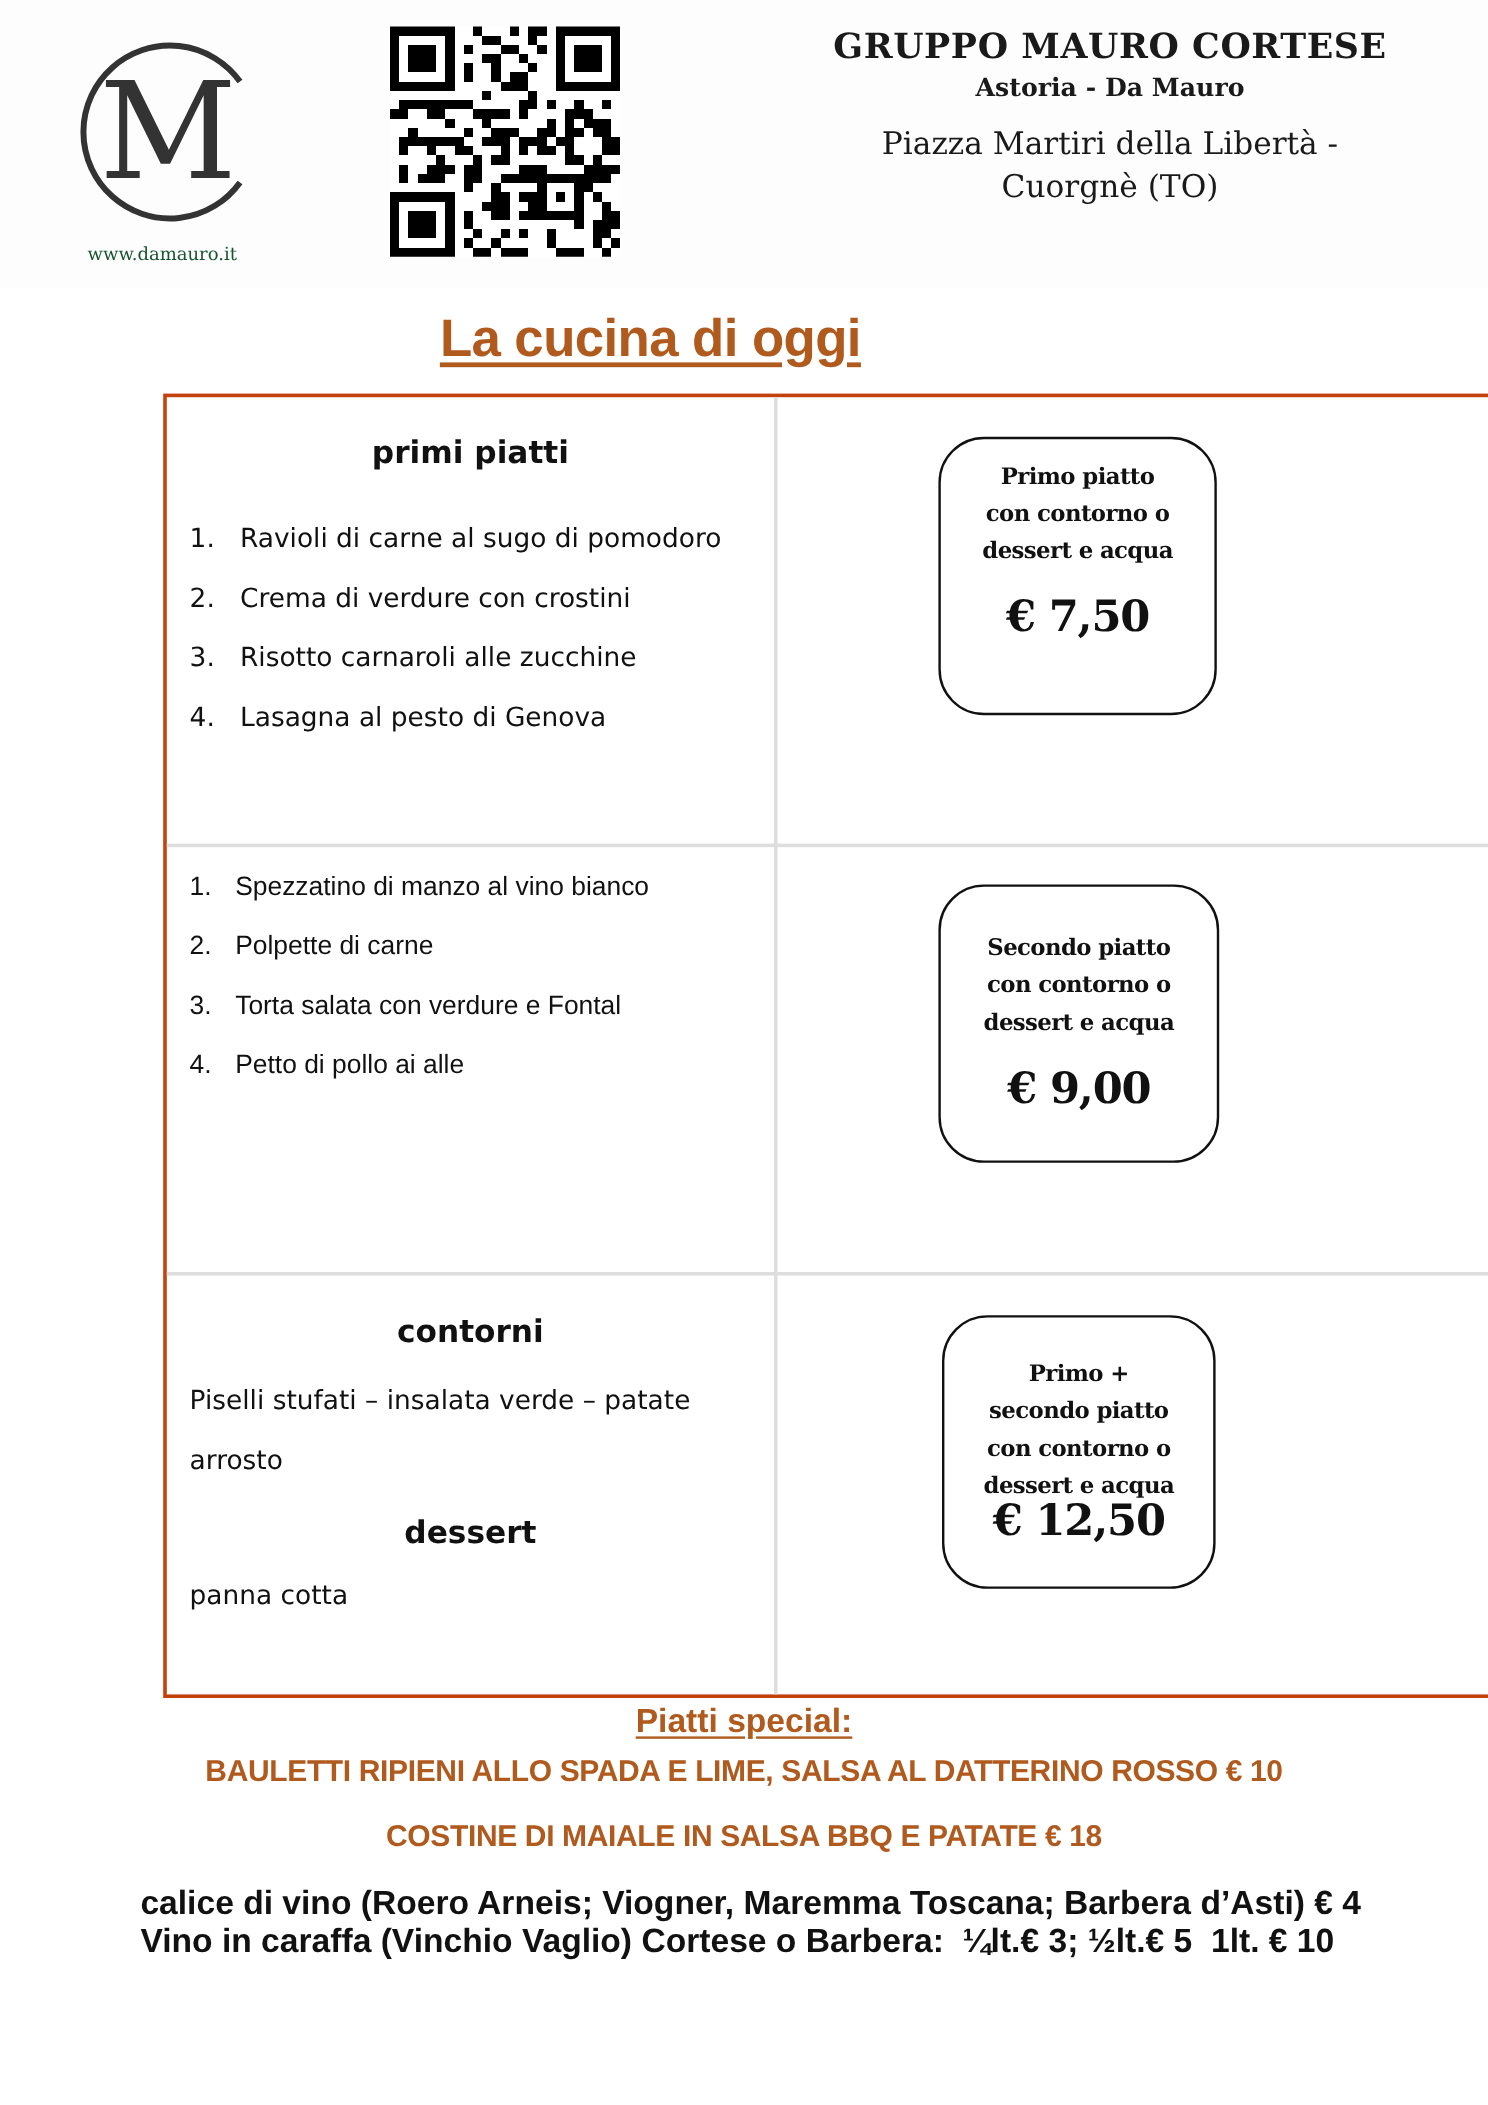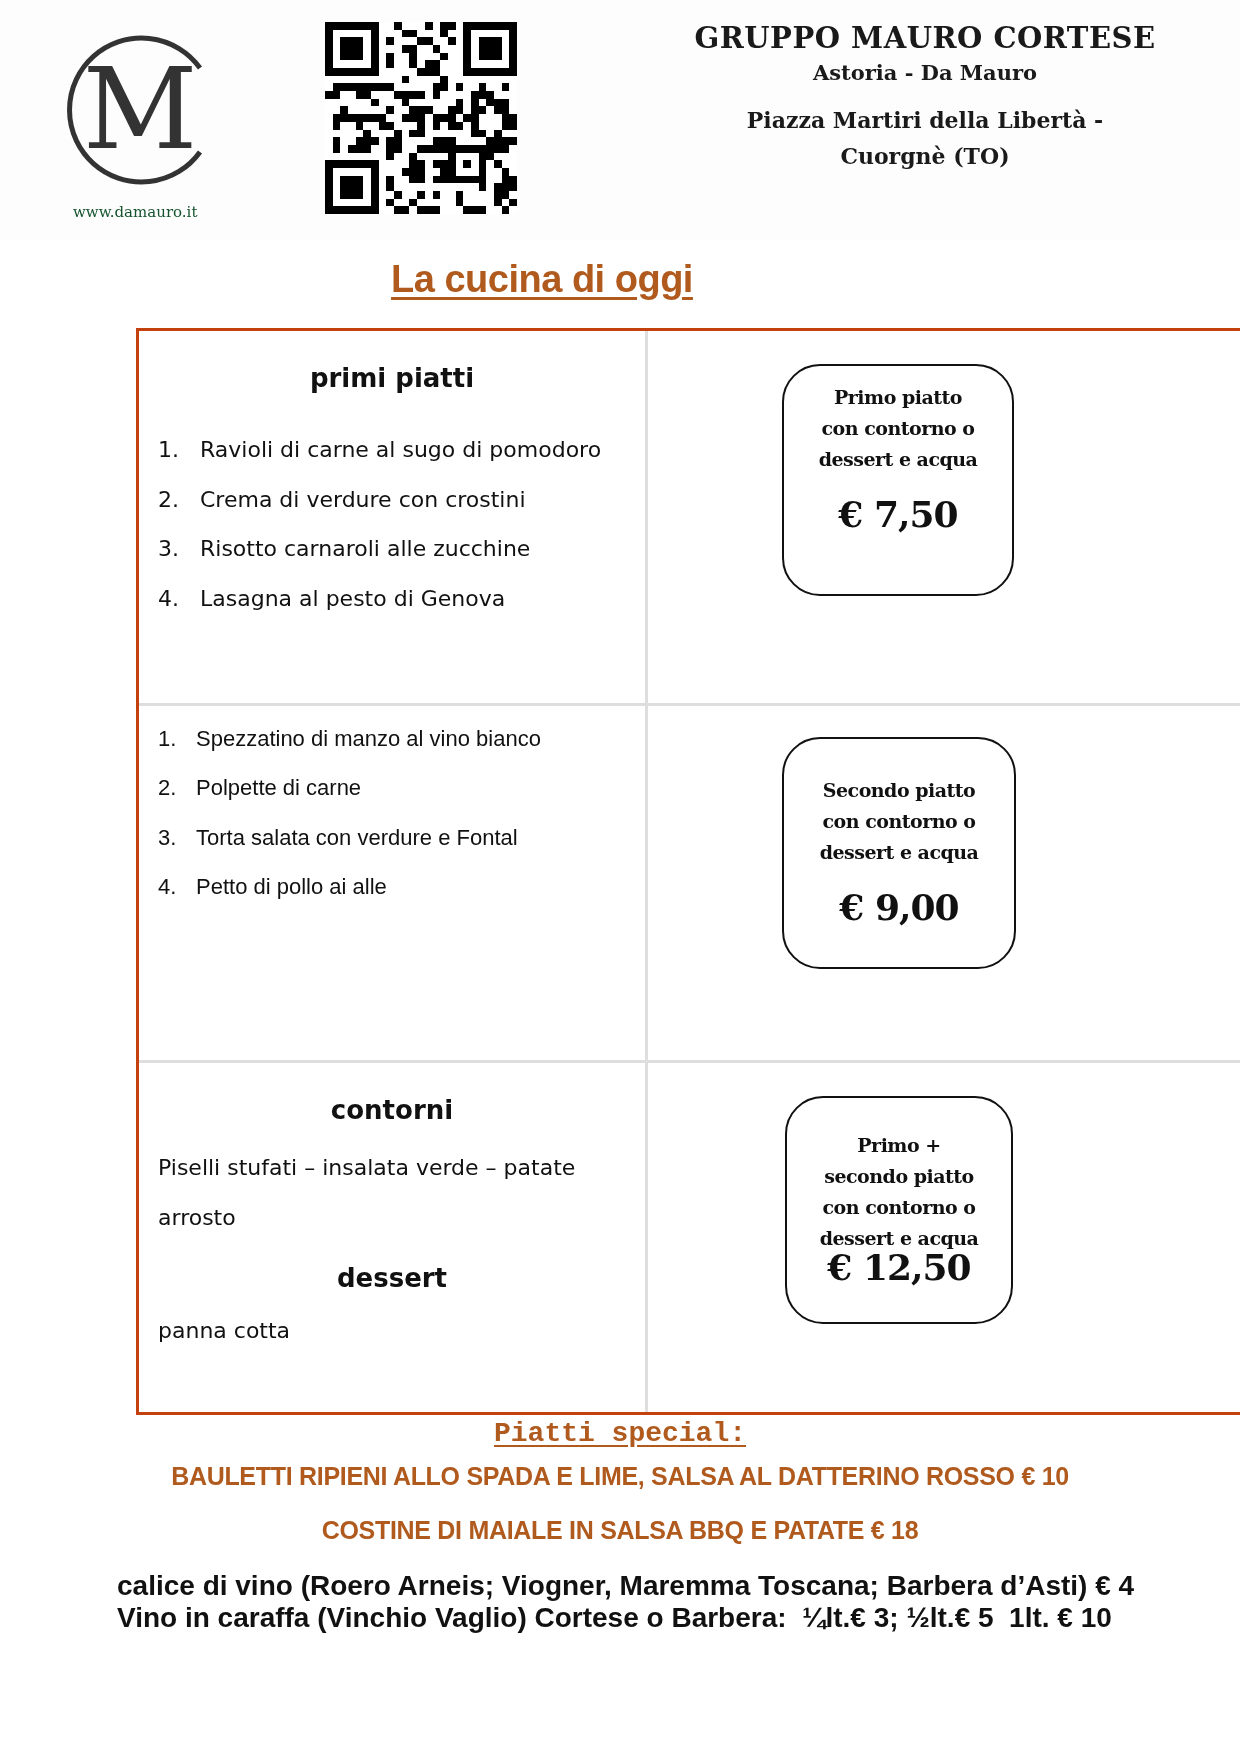--- a/index.html
+++ b/index.html
@@ -9,40 +9,40 @@
     .logo { position: absolute; left: 58px; top: 30px; width: 160px; height: 160px; }
     .logo svg { width: 160px; height: 160px; display: block; }
     .site-url { position: absolute; left: 73px; top: 203px; font-family: "DejaVu Serif", serif; font-size: 15px; color: #14532d; }
 
     .qr { position: absolute; left: 325px; top: 22px; width: 192px; height: 192px; }
     .qr svg { width: 192px; height: 192px; display: block; }
 
     .brand { position: absolute; left: 690px; top: 18px; width: 470px; text-align: center; font-family: "DejaVu Serif", serif; color: #1a1a1a; }
     .brand-title { font-size: 29px; font-weight: bold; letter-spacing: 0.5px; margin: 0; line-height: 40px; }
     .brand-sub { font-size: 21px; font-weight: bold; margin: 0; line-height: 30px; }
-    .brand-addr { font-size: 22px; font-weight: bold; margin: 14px 0 0 0; line-height: 36px; }
-
-    .page-title { position: absolute; left: 0; top: 258px; width: 1084px; text-align: center; font-family: "Liberation Sans", sans-serif; font-size: 38px; font-weight: bold; color: #b05a1e; text-decoration: underline; text-underline-offset: 5px; letter-spacing: -0.5px; }
+    .brand-addr { font-size: 26px; font-weight: normal; margin: 14px 0 0 0; line-height: 36px; }
+
+    .page-title { position: absolute; left: 0; top: 258px; width: 1084px; text-align: center; font-family: "Liberation Sans", sans-serif; font-size: 44px; font-weight: bold; color: #b05a1e; text-decoration: underline; text-underline-offset: 5px; letter-spacing: -0.5px; }
 
     .menu-table { position: absolute; left: 136px; top: 328px; width: 1198px; height: 1087px; border: 3px solid #c2410c; box-sizing: border-box; }
     .cell { position: absolute; box-sizing: border-box; }
     .vline { position: absolute; left: 506px; top: 0; width: 3px; height: 100%; background: #dedede; }
     .hline { position: absolute; left: 0; width: 100%; height: 3px; background: #dedede; }
 
     .sec-head { font-family: "DejaVu Sans", sans-serif; font-weight: bold; font-size: 26px; text-align: center; color: #111; }
     .dish-list { list-style: none; margin: 0; padding: 0; font-family: "DejaVu Sans", sans-serif; font-size: 22px; color: #111; }
     .dish-list li { display: flex; height: 49.5px; align-items: center; }
     .dish-num { width: 42px; }
     .plain-text { font-family: "DejaVu Sans", sans-serif; font-size: 22px; color: #111; line-height: 50px; }
 
     .price-box { position: absolute; border: 2.5px solid #111; border-radius: 38px; box-sizing: border-box; text-align: center; font-family: "DejaVu Serif", serif; color: #111; background: #fff; }
     .price-desc { font-weight: bold; font-size: 19px; line-height: 31px; letter-spacing: -0.5px; }
     .price-val { font-weight: bold; font-size: 36px; letter-spacing: -1px; }
 
-    .specials-title { position: absolute; left: 0; top: 1418px; width: 1240px; text-align: center; font-family: Liberation Mono, monospace; font-weight: bold; font-size: 28px; color: #b05a1e; text-decoration: underline; text-underline-offset: 4px; }
+    .specials-title { position: absolute; left: 0; top: 1418px; width: 1240px; text-align: center; font-family: Liberation Sans, sans-serif; font-weight: bold; font-size: 28px; color: #b05a1e; text-decoration: underline; text-underline-offset: 4px; }
     .special-item { position: absolute; left: 0; width: 1240px; text-align: center; font-family: "Liberation Sans", sans-serif; font-weight: bold; font-size: 25px; color: #b05a1e; letter-spacing: -0.3px; }
     .wine-line { position: absolute; left: 117px; font-family: "Liberation Sans", sans-serif; font-weight: bold; font-size: 28px; color: #111; white-space: pre; }
   </style>
 </head>
 <body>
 
 <div class="header-band"></div>
 
 <div class="logo">
   <svg viewBox="0 0 160 160">

